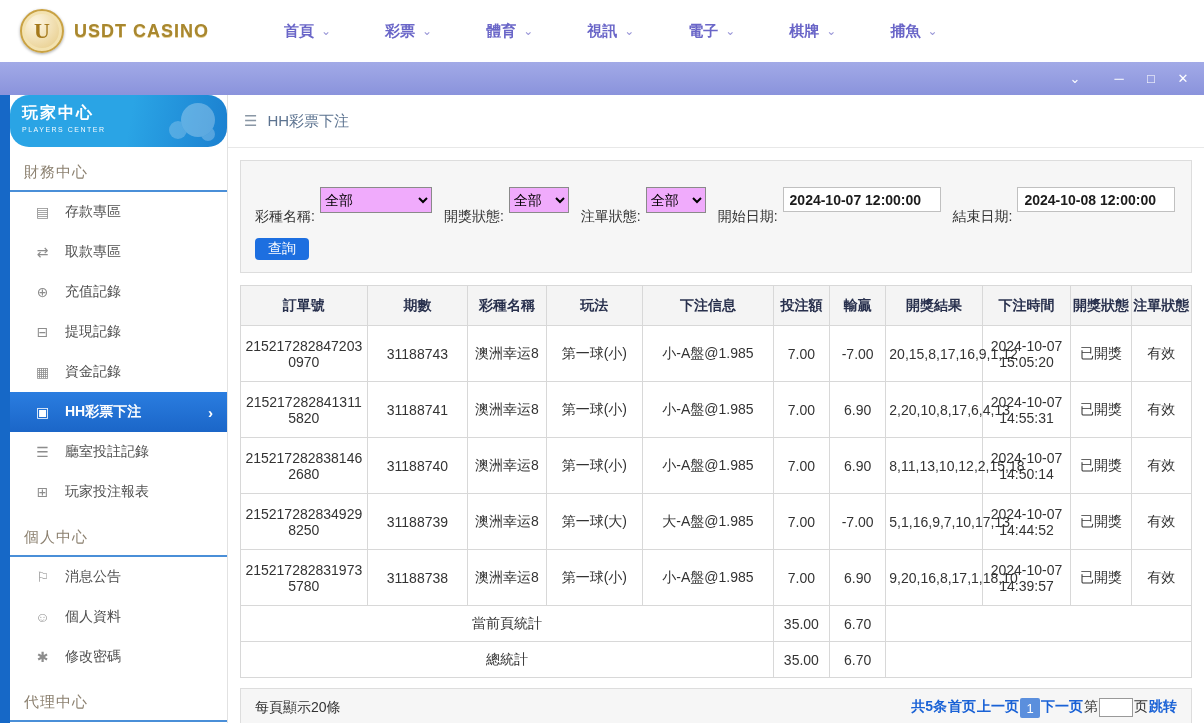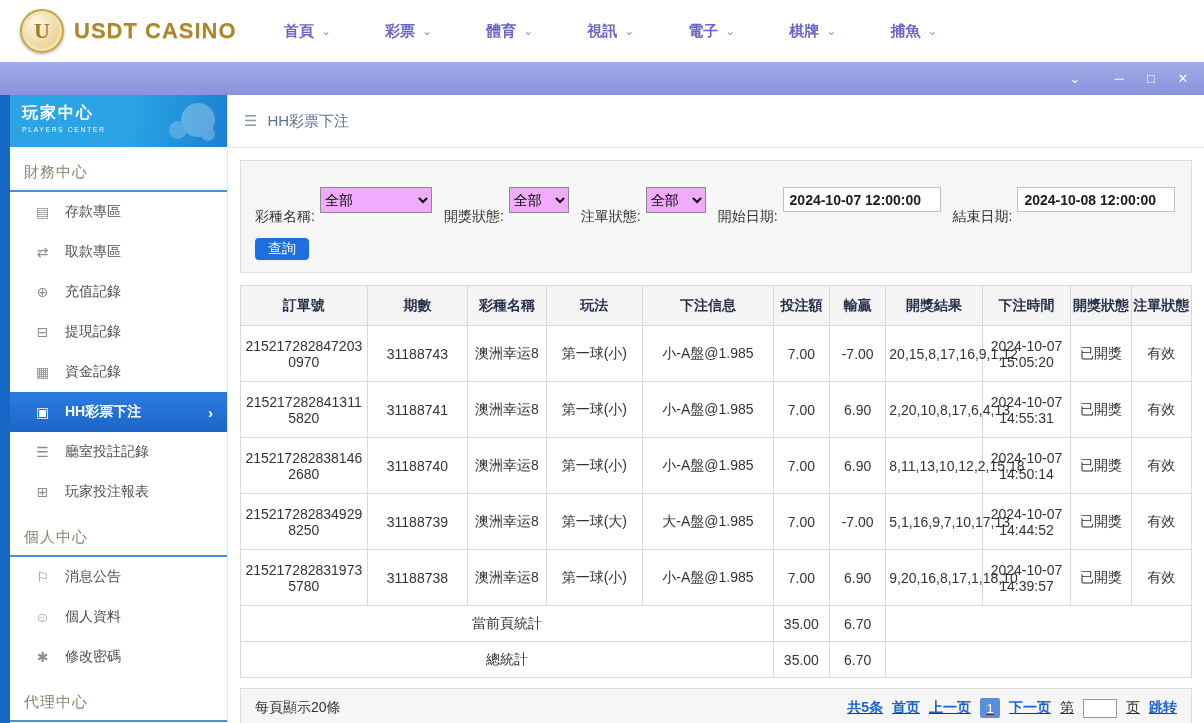--- a/index.html
+++ b/index.html
@@ -7,41 +7,41 @@
     font-family:"Liberation Sans","DejaVu Sans",sans-serif; }
 
   
   .topbar { height:62px; display:flex; align-items:center; background:#fff; padding:0 20px; }
   .brand { display:flex; align-items:center; gap:10px; width:234px; cursor:pointer; }
   .logo-circle { width:44px; height:44px; border-radius:50%; flex:0 0 44px;
     border:2px solid #c9a244; box-shadow: inset 0 0 0 3px #f3e2b0, 0 1px 3px rgba(0,0,0,.35);
     display:flex; align-items:center; justify-content:center; color:#a5791c; font-weight:bold;
     font-size:22px; font-family:"Liberation Serif","DejaVu Serif",serif;
     background: radial-gradient(circle at 35% 30%, #fdf6e3, #e3c478); }
-  .brand-text { font-size:22px; font-weight:bold; color:#a8872f; letter-spacing:1px;
+  .brand-text { font-size:18px; font-weight:bold; color:#a8872f; letter-spacing:1px;
     text-shadow:0 1px 0 #e8d093; white-space:nowrap; }
   .main-nav { display:flex; gap:54px; margin-left:30px; }
   .nav-item { display:flex; align-items:center; gap:7px; font-size:15px; font-weight:bold;
     color:#6a66c8; cursor:pointer; white-space:nowrap; }
   .nav-item .chev { color:#9a97d8; font-size:12px; font-weight:normal; }
 
   
   .titlebar { height:33px; background:linear-gradient(#a2aae7,#8a93dc);
     display:flex; align-items:center; justify-content:flex-end; padding-right:12px; }
   .win-icon { color:#fff; font-size:13px; width:18px; text-align:center; cursor:pointer; margin-left:14px; }
   .win-icon.first { margin-right:12px; }
 
   
   .app { display:flex; height:628px; }
   .edge-strip { width:10px; background:#1668c7; flex:0 0 10px; }
 
   
   .sidebar { width:218px; flex:0 0 218px; background:#fff; border-right:1px solid #e2e2e2; overflow:hidden; }
   .sidebar-head { height:52px; background:linear-gradient(100deg,#2aa4e5 55%,#1b80d0);
-    color:#fff; padding:8px 12px; position:relative; overflow:hidden; }
+    color:#fff; padding:8px 12px; position:relative; overflow:hidden;border-radius:19px; }
   .sidebar-head .t { font-size:16px; font-weight:bold; letter-spacing:2px; }
   .sidebar-head .s { font-size:7px; letter-spacing:1.5px; opacity:.95; margin-top:2px; }
   .head-deco { position:absolute; right:12px; top:8px; width:34px; height:34px; border-radius:50%;
     background:rgba(255,255,255,.28); box-shadow:-20px 10px 0 -8px rgba(255,255,255,.22),
     10px 14px 0 -10px rgba(255,255,255,.25); }
   .side-section { padding:16px 14px 8px; font-size:15px; color:#8c8170;
     border-bottom:2px solid #4a8fd8; letter-spacing:1px; }
   .side-item { height:40px; display:flex; align-items:center; gap:14px; padding-left:24px;
     font-size:14px; color:#4f4f4f; cursor:pointer; position:relative; }
   .side-item .ic { width:17px; text-align:center; color:#8d8d8d; font-size:14px; }
@@ -73,21 +73,21 @@
     border:1px solid #c8c8c8; background:#fff; }
   th { background:#f4f4f4; font-weight:bold; color:#28304d; font-size:14px; height:40px;
     border:1px solid #d8d8d8; padding:2px 1px; white-space:nowrap; overflow:hidden; text-align:center; }
   td { border:1px solid #d8d8d8; font-size:14px; color:#333; text-align:center; height:56px; padding:4px 3px; }
   tr.summary td { height:36px;text-align:center; }
   td.c-order { word-break:break-all; }
 
   .footer-panel { border:1px solid #ddd; background:#f6f6f6; height:40px; margin-top:10px;
     display:flex; align-items:center; justify-content:space-between; padding:0 14px;
     font-size:14px; color:#333; }
-  .pager { display:flex; align-items:center; gap:9px;text-decoration:underline; }
+  .pager { display:flex; gap:1px; }
   .pg-link { color:#1a62d6; cursor:pointer; font-weight:bold; }
   .pg-total { color:#1a62d6; font-weight:bold; }
   .pg-current { width:20px; height:20px; background:#5b8fdd; color:#fff; display:flex;
     align-items:center; justify-content:center; border-radius:2px; font-size:13px; cursor:pointer; }
   .pg-plain { color:#333; }
   .pg-input { width:34px; height:19px; border:1px solid #999; background:#fff; }
 </style>
 </head>
 <body>
 

